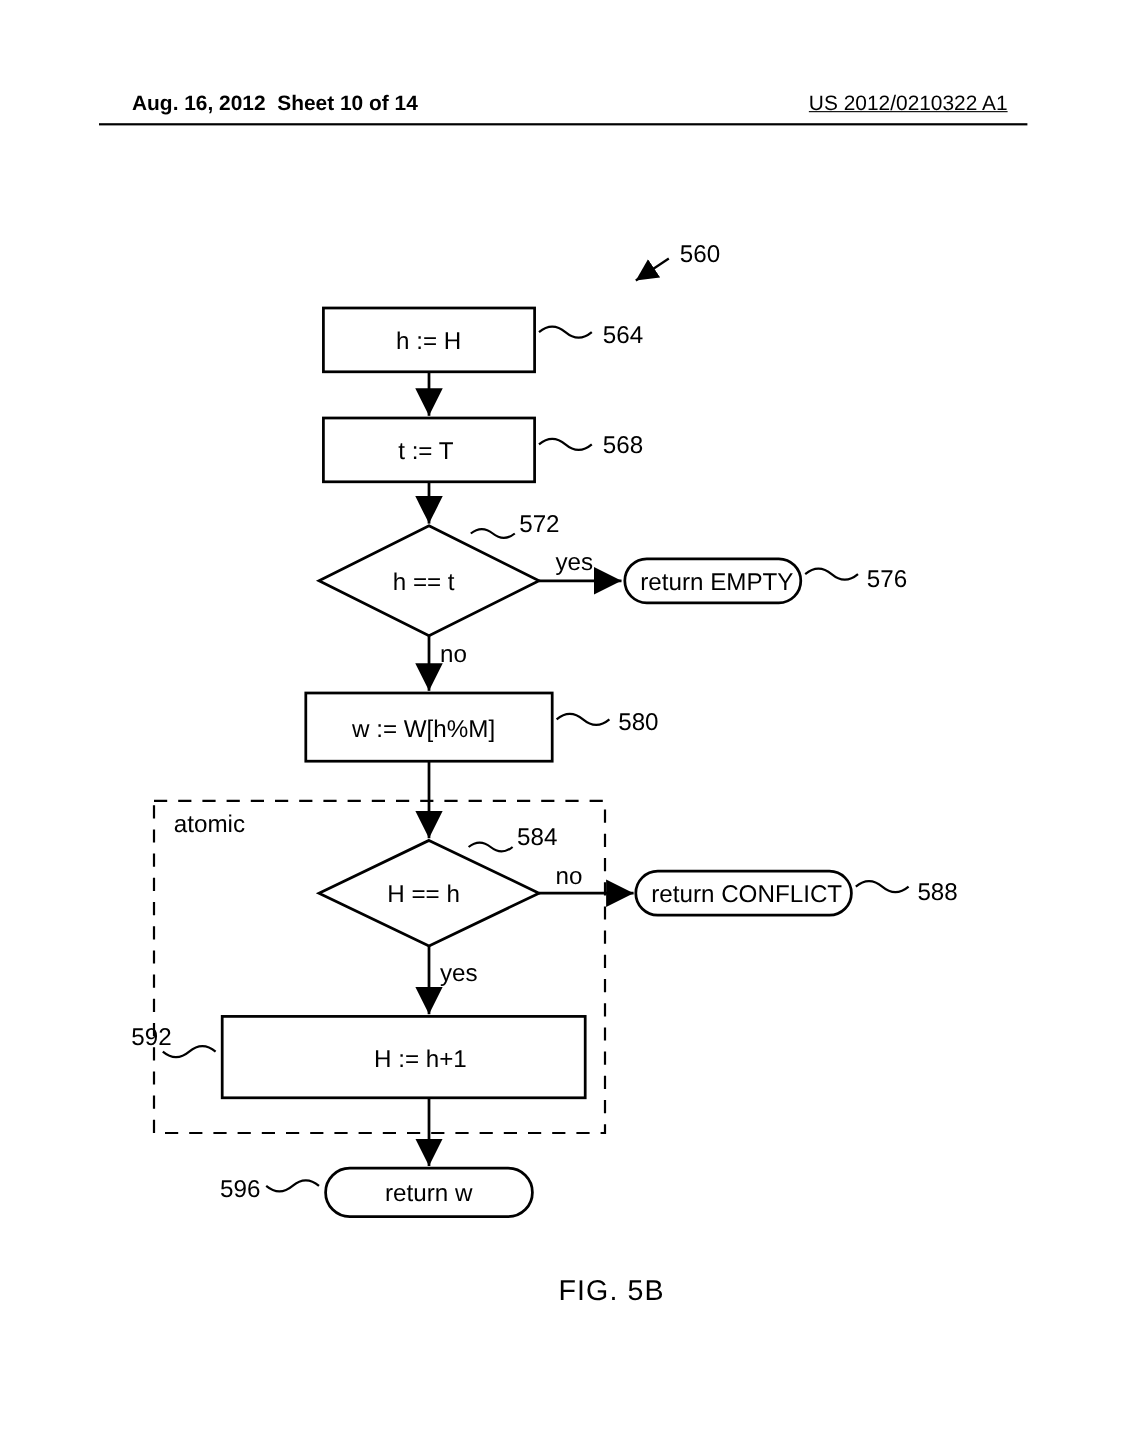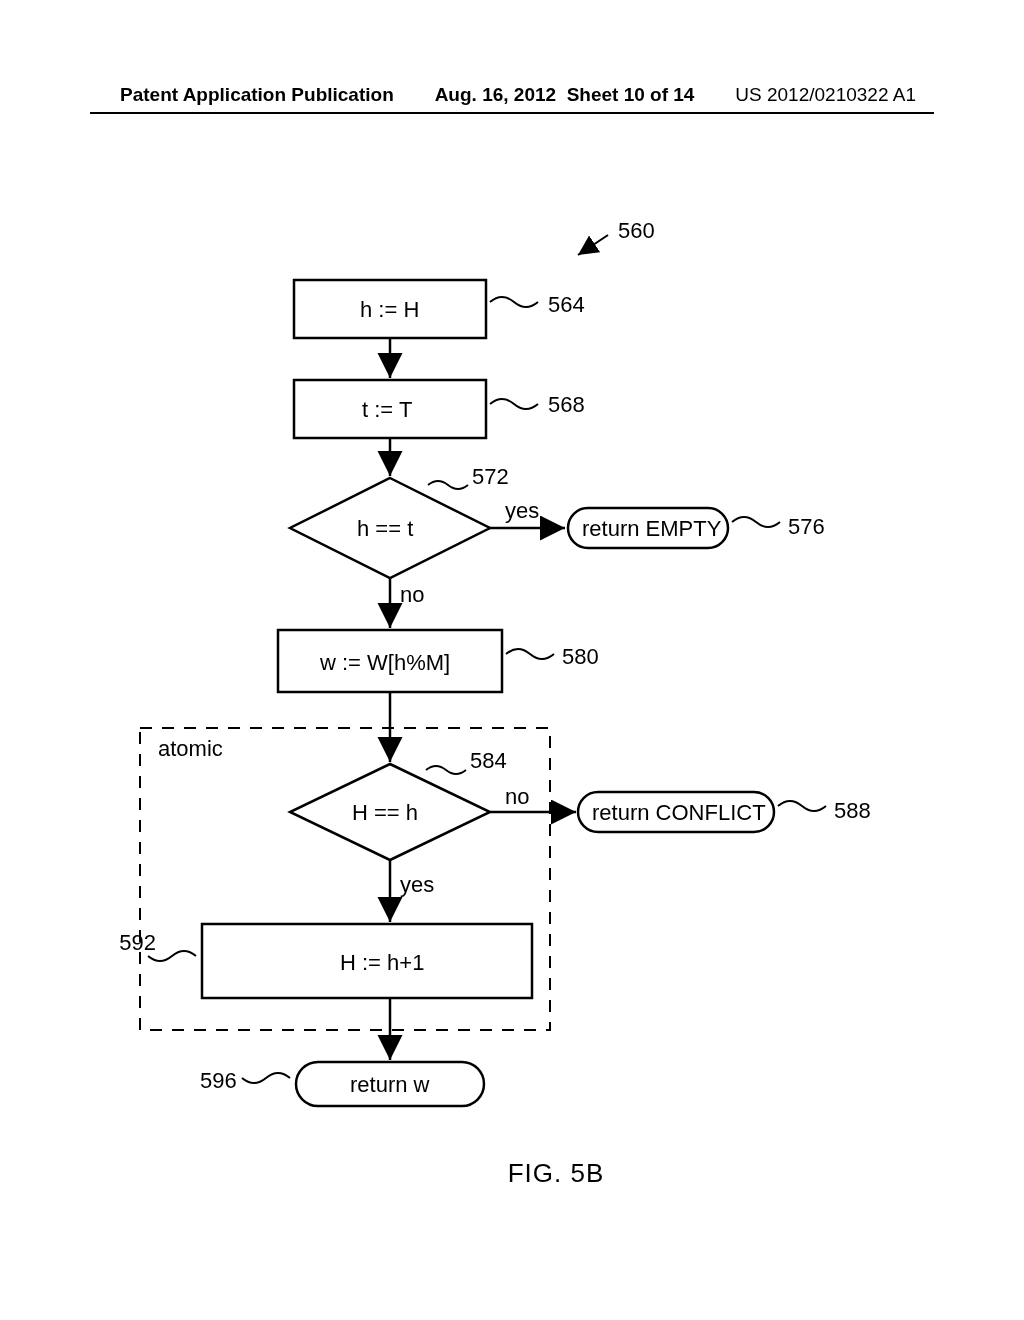--- a/index.html
+++ b/index.html
@@ -19,21 +19,21 @@
     width: 100%;
   }
   .header-row {
     display: flex;
     justify-content: space-between;
     padding: 0 108px 0 120px;
     font-size: 19px;
   }
   .header-left { font-weight: bold; }
   .header-mid { font-weight: bold; }
-  .header-right { font-weight: normal; }
+  .header-right { font-weight: normal; text-decoration: underline; }
   .hr {
     border-top: 2px solid #000;
     margin-top: 6px;
     margin-left: 90px;
     margin-right: 90px;
   }
   svg {
     position: absolute;
     top: 180px;
     left: 0;
@@ -53,21 +53,20 @@
     font-size: 22px;
     fill: #000;
   }
   .lbl { font-size: 22px; }
 </style>
 </head>
 <body>
 
 <div class="header">
   <div class="header-row">
-    <span class="header-left">Patent Application Publication</span>
     <span class="header-mid">
       <span>Aug. 16, 2012</span>&nbsp;&nbsp;<span>Sheet 10 of 14</span>
     </span>
     <span class="header-right">US 2012/0210322 A1</span>
   </div>
   <div class="hr"></div>
 </div>
 
 <svg width="1024" height="960">
   <defs>

